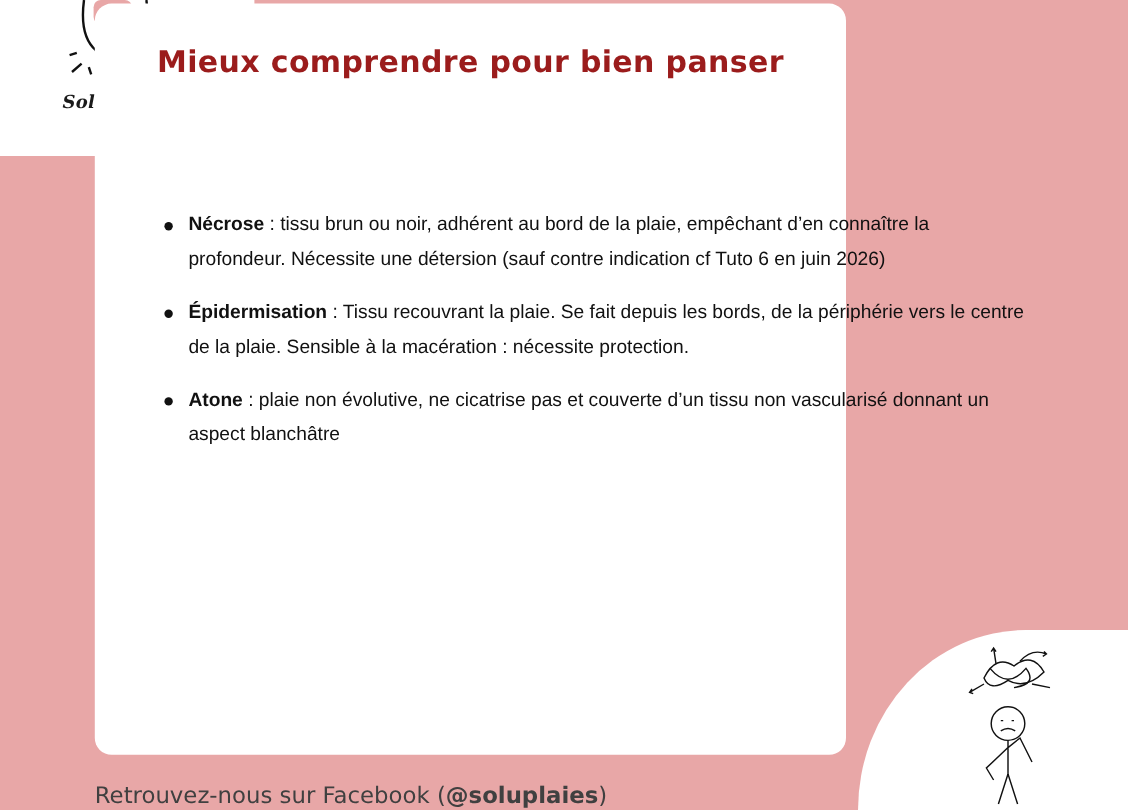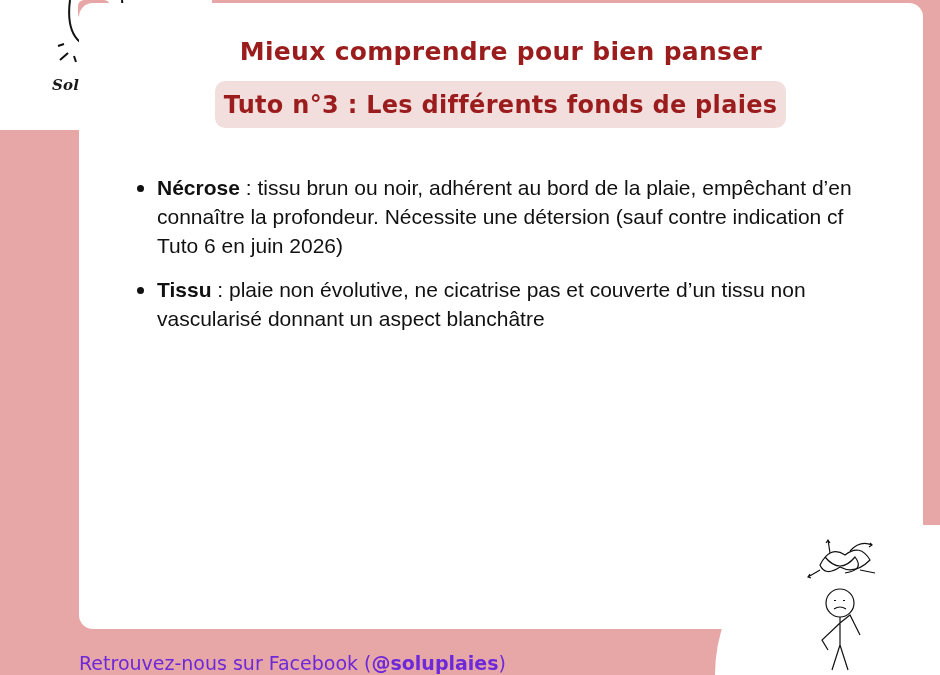--- a/index.html
+++ b/index.html
@@ -1,54 +1,52 @@
 <!DOCTYPE html>
 <html><head>
 <meta charset="utf-8">
 <style>
   html, body { margin:0; padding:0; }
   body { width:940px; height:675px; overflow:hidden; position:relative; background:#e8a7a7; font-family:"Liberation Sans", sans-serif; }
   .logo-blob-sq { position:absolute; left:0; top:0; width:212px; height:130px; background:#fff; border-bottom-right-radius:40px; }
   .logo { position:absolute; left:40px; top:0; width:120px; height:110px; }
   .logo-text { position:absolute; left:52px; top:76px; font-family:"DejaVu Serif", serif; font-style:italic; font-weight:bold; font-size:15px; color:#1a1a1a; letter-spacing:0.2px; }
-  .card { position:absolute; left:79px; top:3px; width:844px; height:626px; background:#fff; border-radius:14px; }
+  .card { position:absolute; left:79px; top:3px; width:626px; height:626px; background:#fff; border-radius:14px; }
   .title { position:absolute; left:0; top:34px; width:100%; text-align:center; font-family:"DejaVu Sans", sans-serif; font-weight:bold; font-size:25px; color:#9b1c1c; letter-spacing:0.3px; }
   .subtitle-pill { position:absolute; left:136px; top:78px; width:571px; height:47px; background:#f3dede; border-radius:10px; display:flex; align-items:center; justify-content:center; }
   .subtitle { font-family:"DejaVu Sans", sans-serif; font-weight:bold; font-size:24px; color:#9b1c1c; letter-spacing:0.3px; }
   .list { position:absolute; left:48px; top:170px; width:700px; margin:0; padding:0 0 0 30px; list-style:none; }
-  .item { position:relative; font-family:"Liberation Sans", sans-serif; font-size:21px; line-height:29px; color:#111; margin-bottom:15px; }
+  .item { position:relative; font-family:"Liberation Sans", sans-serif; font-size:16px; line-height:29px; color:#111; margin-bottom:15px; }
   .item::before { content:""; position:absolute; left:-20px; top:12px; width:7px; height:7px; border-radius:50%; background:#111; }
   .term { font-weight:bold; }
   .footer-blob { position:absolute; right:0; bottom:0; width:225px; height:150px; background:#fff; border-top-left-radius:140px 150px; }
   .stickman { position:absolute; left:800px; top:535px; width:85px; height:140px; }
-  .footer { position:absolute; left:79px; top:652px; font-family:"DejaVu Sans", sans-serif; font-size:19px; color:#6d28d9; }
+  .footer { position:absolute; left:79px; top:652px; font-family:"DejaVu Sans", sans-serif; font-size:19px; color:#404040; }
   .footer b { font-weight:bold; }
 </style>
 </head>
 <body>
 
 <div class="logo-blob-sq"></div>
 <svg class="logo" viewBox="0 0 120 110">
   <rect x="38" y="0" width="32" height="20" rx="6" fill="#e8a7a7"></rect>
   <path d="M30 0 Q26 30 40 42 L42 52 L70 52 L72 42 Q86 30 82 0" fill="none" stroke="#111" stroke-width="2"></path>
   <path d="M46 48 Q44 20 52 8 Q58 2 60 12 Q58 26 50 36 M58 48 Q60 26 64 8 Q70 2 70 12 Q68 24 60 34" fill="none" stroke="#111" stroke-width="1.8"></path>
   <path d="M42 54 L70 54 M43 58 L69 58 M44 62 L68 62" stroke="#111" stroke-width="2"></path>
   <path d="M47 64 Q56 72 65 64" fill="none" stroke="#111" stroke-width="2"></path>
   <path d="M18 46 L24 44 M20 60 L28 53 M34 56 L36 62" stroke="#111" stroke-width="2"></path>
 </svg>
 <div class="logo-text">Solu'Plaies</div>
 
 <div class="card">
   <div class="title">Mieux comprendre pour bien panser</div>
-  <div class="subtitle-pill">
-    <span class="subtitle">Tuto n°3 : Les différents fonds de plaies</span>
-  </div>
   <ul class="list">
     <li class="item"><span class="term">Nécrose</span><span> : tissu brun ou noir, adhérent au bord de la plaie, empêchant d’en connaître la profondeur. Nécessite une détersion (sauf contre indication cf Tuto 6 en juin 2026)</span></li>
-    <li class="item"><span class="term">Tissu</span><span> : plaie non évolutive, ne cicatrise pas et couverte d’un tissu non vascularisé donnant un aspect blanchâtre</span></li>
+    <li class="item"><span class="term">Épidermisation</span><span> : Tissu recouvrant la plaie. Se fait depuis les bords, de la périphérie vers le centre de la plaie. Sensible à la macération : nécessite protection.</span></li>
+    <li class="item"><span class="term">Atone</span><span> : plaie non évolutive, ne cicatrise pas et couverte d’un tissu non vascularisé donnant un aspect blanchâtre</span></li>
   </ul>
 </div>
 
 <div class="footer-blob"></div>
 <svg class="stickman" viewBox="0 0 85 140">
   <g fill="none" stroke="#111" stroke-width="1.2">
     <path d="M20 30 Q30 10 45 20 Q60 8 70 25 Q55 40 40 32 Q25 42 20 30 Z"></path>
     <path d="M25 22 Q40 40 55 22 Q65 35 45 38"></path>
     <path d="M30 18 L28 5 M26 8 L28 5 L30 8"></path>
     <path d="M50 16 Q60 5 72 10 M70 8 L72 10 L69 12"></path>

